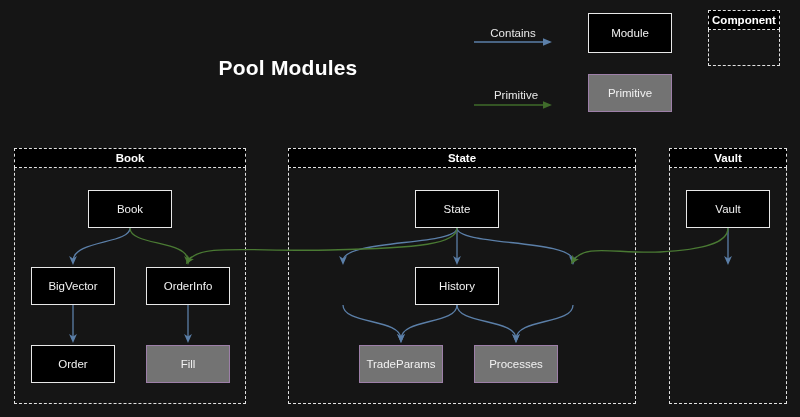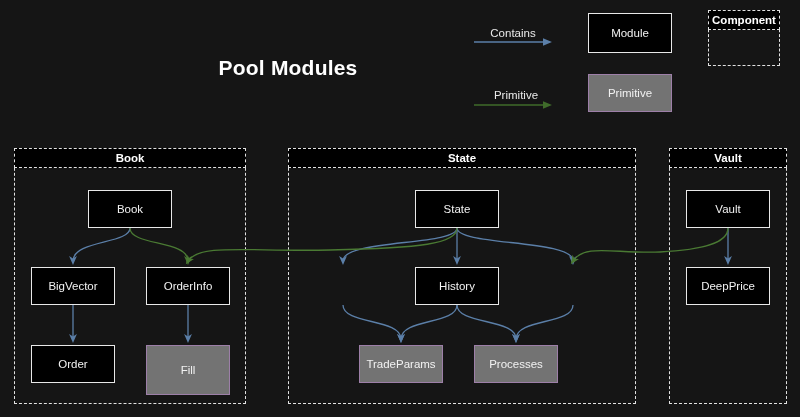--- a/index.html
+++ b/index.html
@@ -143,21 +143,21 @@
   </div>
   <div class="node module" style="left:31px; top:267px; width:84px; height:38px;">
     <span>BigVector</span>
   </div>
   <div class="node module" style="left:146px; top:267px; width:84px; height:38px;">
     <span>OrderInfo</span>
   </div>
   <div class="node module" style="left:31px; top:345px; width:84px; height:38px;">
     <span>Order</span>
   </div>
-  <div class="node primitive" style="left:146px; top:345px; width:84px; height:50px;">
+  <div class="node primitive" style="left:146px; top:345px; width:84px; height:38px;">
     <span>Fill</span>
   </div>
 
   <div class="group" style="left:288px; top:148px; width:348px; height:256px;"></div>
   <div class="group-header" style="left:288px; top:148px; width:348px; height:20px;">State</div>
 
   <div class="node module" style="left:415px; top:190px; width:84px; height:38px;">
     <span>State</span>
   </div>
   <div class="node module" style="left:415px; top:267px; width:84px; height:38px;">
@@ -168,23 +168,20 @@
   </div>
   <div class="node primitive" style="left:474px; top:345px; width:84px; height:38px;">
     <span>Processes</span>
   </div>
 
   <div class="group" style="left:669px; top:148px; width:118px; height:256px;"></div>
   <div class="group-header" style="left:669px; top:148px; width:118px; height:20px;">Vault</div>
 
   <div class="node module" style="left:686px; top:190px; width:84px; height:38px;">
     <span>Vault</span>
-  </div>
-  <div class="node module" style="left:686px; top:267px; width:84px; height:38px;">
-    <span>DeepPrice</span>
   </div>
 
   <svg id="edges">
     <defs>
       <marker id="ah-blue" markerWidth="8" markerHeight="8" refX="4.2" refY="3.4" orient="auto">
         <path d="M0.4,0.4 L7.2,3.4 L0.4,6.4 L2.2,3.4 z" fill="#5b7fa8"></path>
       </marker>
       <marker id="ah-green" markerWidth="8" markerHeight="8" refX="4.2" refY="3.4" orient="auto">
         <path d="M0.4,0.4 L7.2,3.4 L0.4,6.4 L2.2,3.4 z" fill="#4a7a33"></path>
       </marker>

